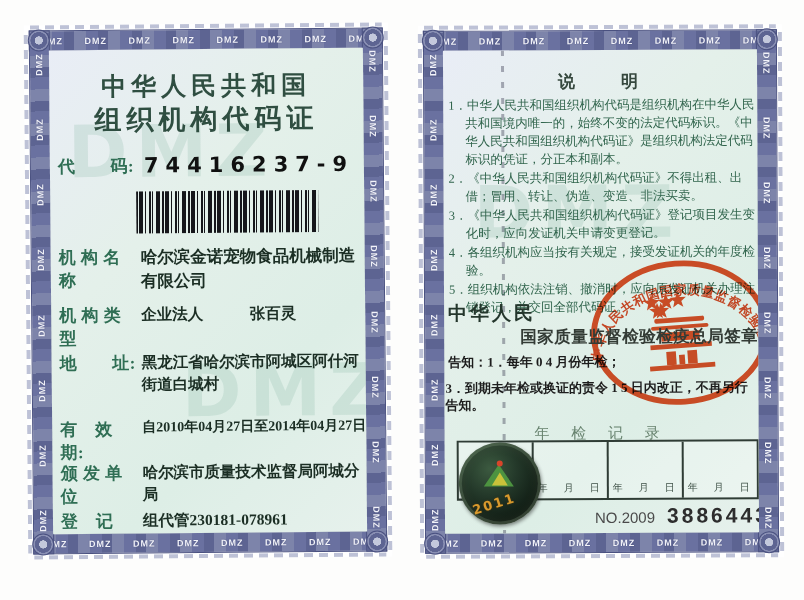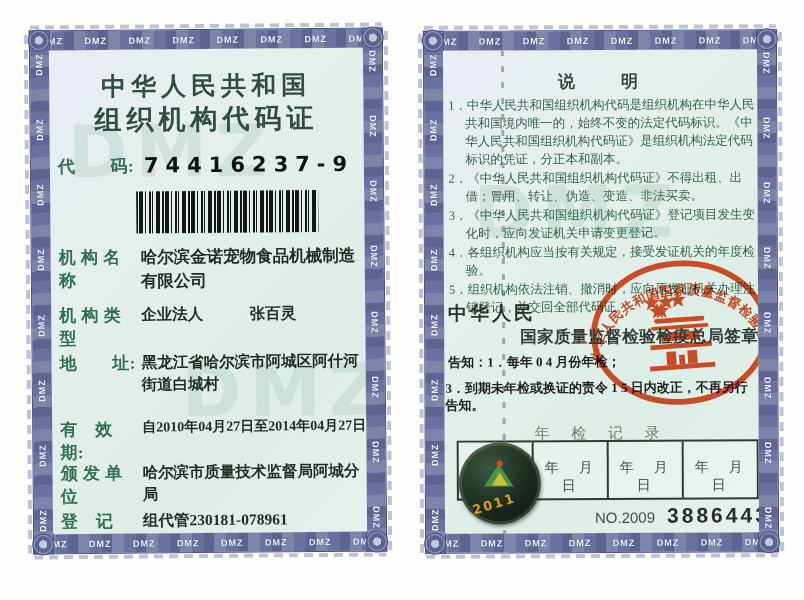--- a/index.html
+++ b/index.html
@@ -67,21 +67,21 @@
           font-weight:700;letter-spacing:.5px;z-index:3;}
   .notice{position:absolute;color:#1d1d1d;font-weight:700;font-size:13px;line-height:1.3;}
   .n1{top:304px;left:4px;} .n3{top:330px;left:1px;right:2px;} .n2{top:360px;left:1px;}
   .tbl-title{position:absolute;top:374px;left:0;right:0;text-align:center;color:#68836f;
              font-size:15px;letter-spacing:9px;}
   .tbl{position:absolute;top:390px;left:12px;width:302px;height:60px;display:flex;
        border:2px solid #2f3c35;box-sizing:border-box;background:rgba(255,255,255,.25);}
   .cell{flex:1;position:relative;border-right:2px solid #2f3c35;}
   .cell:last-child{border-right:none;}
   .datelab{position:absolute;bottom:3px;left:0;right:0;text-align:center;color:#3f5147;
-           font-size:14px;letter-spacing:3px;}
+           font-size:10px;letter-spacing:3px;}
   .sticker{position:absolute;left:14px;top:392px;width:82px;height:82px;border-radius:50%;z-index:4;
        background:radial-gradient(circle at 38% 32%,#3c5a40 0%,#24392a 35%,#101c14 70%,#060a07 100%);
        box-shadow:inset 0 0 0 3px rgba(180,210,170,.18),inset 0 0 14px rgba(255,255,200,.12),1px 2px 4px rgba(0,0,0,.45);}
   .mtn{position:absolute;left:25px;top:22px;width:0;height:0;border-left:15px solid transparent;
        border-right:15px solid transparent;border-bottom:22px solid #4d9340;}
   .mtn2{position:absolute;left:33px;top:30px;width:0;height:0;border-left:8px solid transparent;
        border-right:8px solid transparent;border-bottom:13px solid #c9c23a;}
   .sun{position:absolute;left:38px;top:18px;width:6px;height:6px;border-radius:50%;background:#d8452a;}
   .yr{position:absolute;left:13px;bottom:13px;color:#d99a2e;font-size:13px;font-weight:bold;
       transform:rotate(-17deg);letter-spacing:2px;font-family:"DejaVu Sans",sans-serif;

